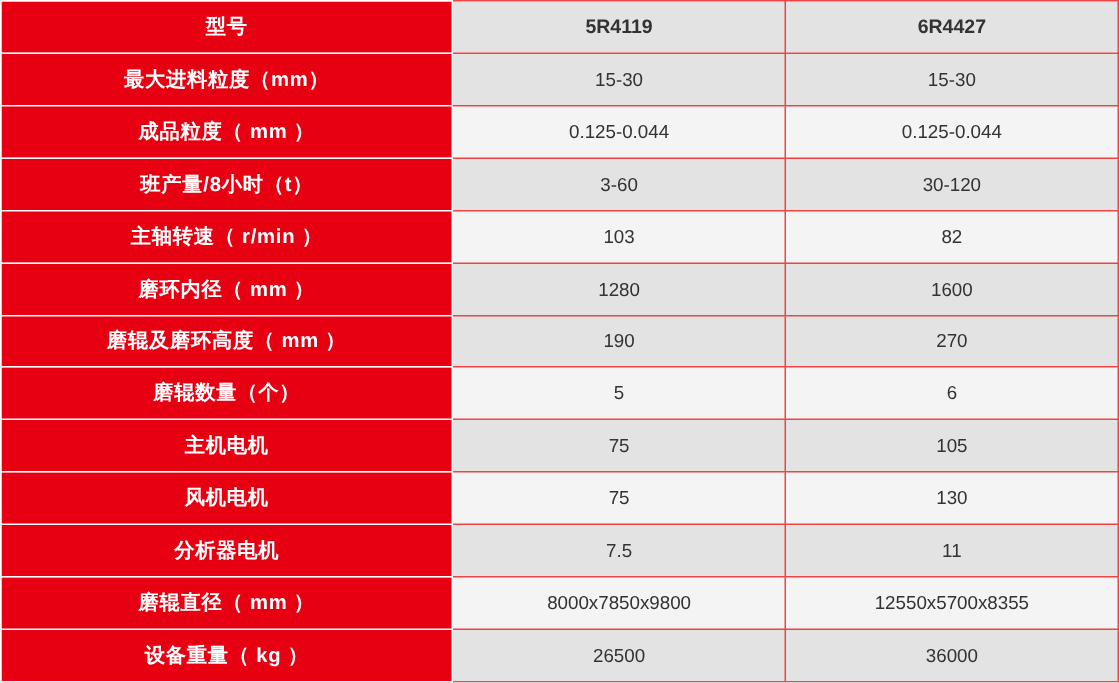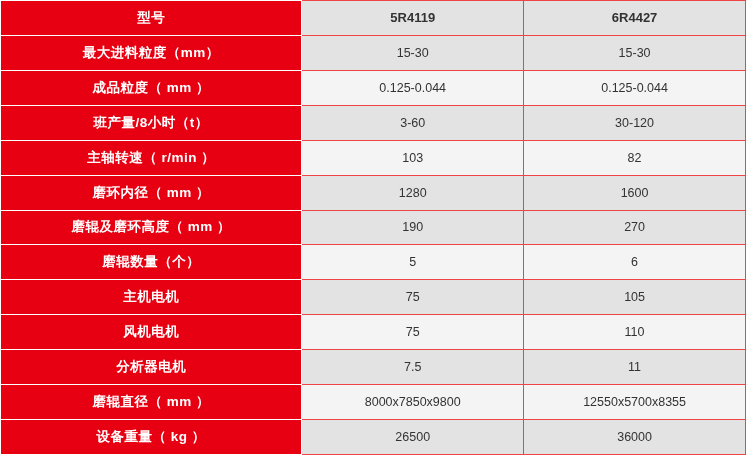--- a/index.html
+++ b/index.html
@@ -102,21 +102,21 @@
       <td class="value">6</td>
     </tr>
     <tr class="odd">
       <td class="label">主机电机</td>
       <td class="value">75</td>
       <td class="value">105</td>
     </tr>
     <tr class="even">
       <td class="label">风机电机</td>
       <td class="value">75</td>
-      <td class="value">110</td>
+      <td class="value">130</td>
     </tr>
     <tr class="odd">
       <td class="label">分析器电机</td>
       <td class="value">7.5</td>
       <td class="value">11</td>
     </tr>
     <tr class="even">
       <td class="label">磨辊直径（ mm ）</td>
       <td class="value">8000x7850x9800</td>
       <td class="value">12550x5700x8355</td>

